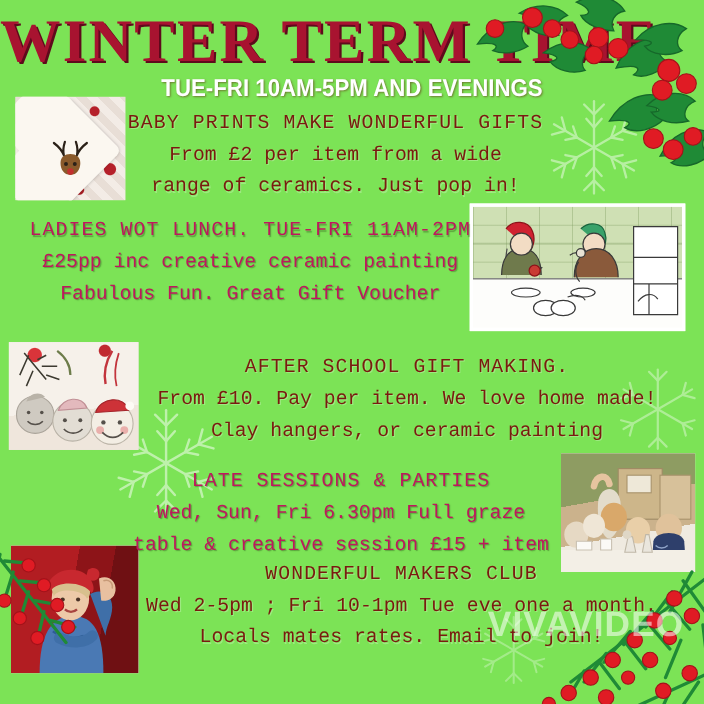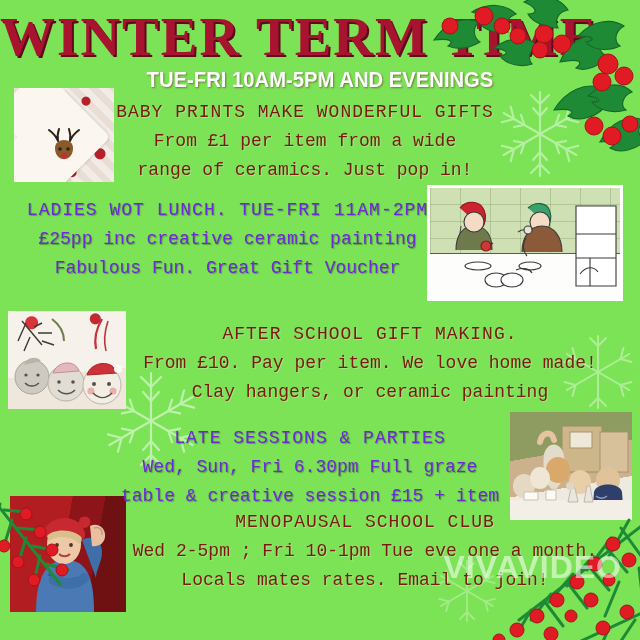--- a/index.html
+++ b/index.html
@@ -70,21 +70,21 @@
     white-space: nowrap;
   }
   .block .line { display: block; }
   .block .head { display: block; letter-spacing: 1px; }
 
   .red {
     color: #7a1a10;
     text-shadow: 1px 1px 0 rgba(255,255,255,0.25);
   }
   .white {
-    color: #6d28d9;
+    color: #be185d;
     text-shadow: 1px 1px 1px rgba(60,110,40,0.55);
   }
 
   #blk-baby   { left: 95px;  top: 98px;  width: 420px; }
   #blk-ladies { left: 20px;  top: 196px; width: 415px; }
   #blk-after  { left: 125px; top: 320px; width: 490px; }
   #blk-late   { left: 105px; top: 424px; width: 410px; }
   #blk-meno   { left: 130px; top: 508px; width: 470px; }
 
   
@@ -391,21 +391,21 @@
 
       <rect x="0" y="88" width="122" height="20" fill="#f3efe6"></rect>
       <path d="M14 88v-8h14v8zM36 88v-10h10v10z" fill="#fbfaf6" stroke="#c9c1b2"></path>
       <path d="M58 90l3-14h4l3 14zM74 90l3-16h3l3 16z" fill="#eae6dd" stroke="#c0b8a8"></path>
       <circle cx="60" cy="74" r="4" fill="#dfd7c6"></circle>
     </svg>
   </div>
 
   <div class="block red" id="blk-baby">
     <span class="head">BABY PRINTS MAKE WONDERFUL GIFTS</span>
-    <span class="line">From £1 per item from a wide</span>
+    <span class="line">From £2 per item from a wide</span>
     <span class="line">range of ceramics. Just pop in!</span>
   </div>
 
   <div class="block white" id="blk-ladies">
     <span class="head">LADIES WOT LUNCH. TUE-FRI 11AM-2PM</span>
     <span class="line">£25pp inc creative ceramic painting</span>
     <span class="line">Fabulous Fun. Great Gift Voucher</span>
   </div>
 
   <div class="block red" id="blk-after">
@@ -414,21 +414,21 @@
     <span class="line">Clay hangers, or ceramic painting</span>
   </div>
 
   <div class="block white" id="blk-late">
     <span class="head">LATE SESSIONS &amp; PARTIES</span>
     <span class="line">Wed, Sun, Fri 6.30pm Full graze</span>
     <span class="line">table &amp; creative session £15 + item</span>
   </div>
 
   <div class="block red" id="blk-meno">
-    <span class="head">MENOPAUSAL SCHOOL CLUB</span>
+    <span class="head">WONDERFUL MAKERS CLUB</span>
     <span class="line">Wed 2-5pm ; Fri 10-1pm Tue eve one a month.</span>
     <span class="line">Locals mates rates. Email to join!</span>
   </div>
 
   <svg class="deco" id="holly-top" viewBox="0 0 220 190">
     <g fill="#1f8a36" stroke="#16682a" stroke-width="1.2">
       <path d="M8 48c12-18 30-24 44-18-6 8-4 16 2 20-10 6-22 8-32 4 6-4 4-8-14-6z"></path>
       <path d="M46 20c16-10 34-8 44 2-10 4-12 12-8 18-12 2-24-2-30-10 8-2 8-6-6-10z"></path>
       <path d="M98 10c18-10 36-4 44 8-10 2-14 10-10 18-12 0-26-6-30-14 10 0 10-6-4-12z"></path>
       <path d="M68 56c16-12 34-12 44-2-10 4-10 14-6 18-12 4-26 0-32-8 10-2 8-6-6-8z"></path>

